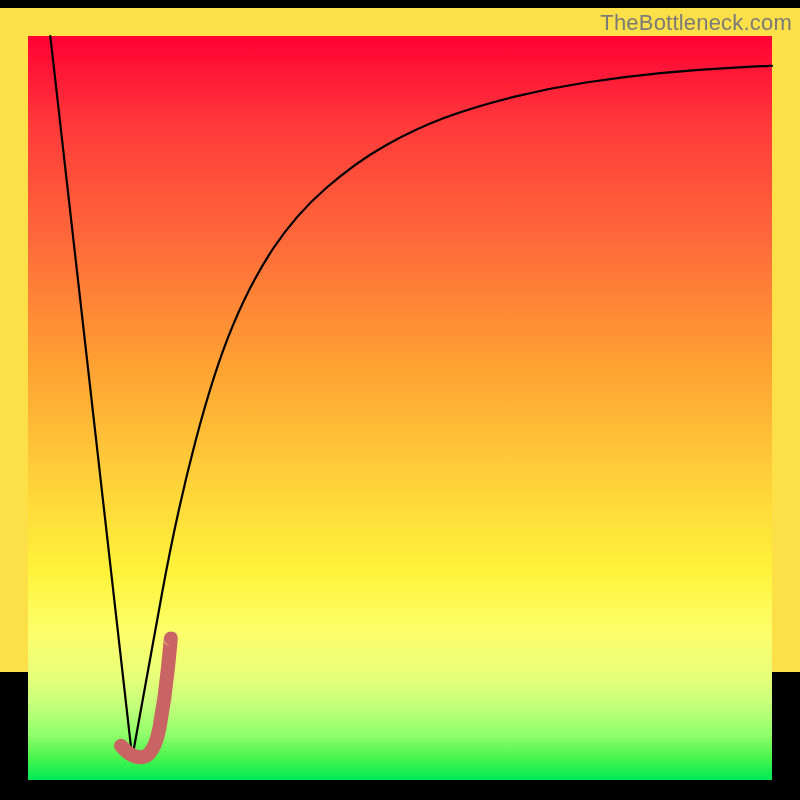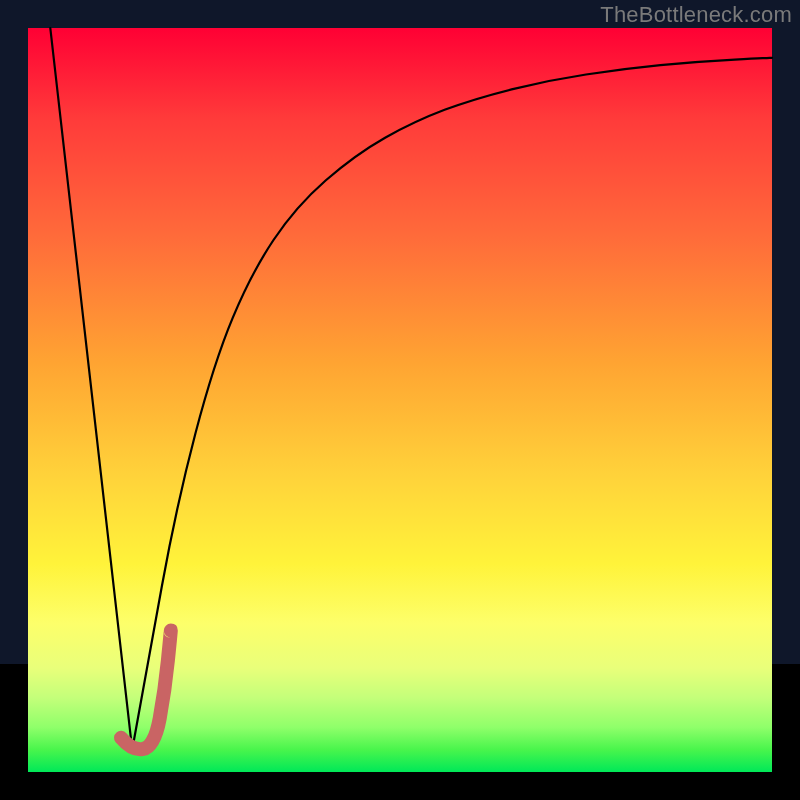--- a/index.html
+++ b/index.html
@@ -6,25 +6,25 @@
     margin: 0;
     padding: 0;
     width: 800px;
     height: 800px;
     background: #000;
     overflow: hidden;
     font-family: Arial, Helvetica, sans-serif;
   }
   .frame {
     position: absolute;
-    top: 0;
+    top: 8px;
     left: 0;
     width: 800px;
     height: 664px;
-    background: #0f172a;
+    background: #fde047;
   }
   .plot-area {
     position: absolute;
     top: 28px;
     left: 28px;
     width: 744px;
     height: 744px;
     
     background: linear-gradient(
       to bottom,

